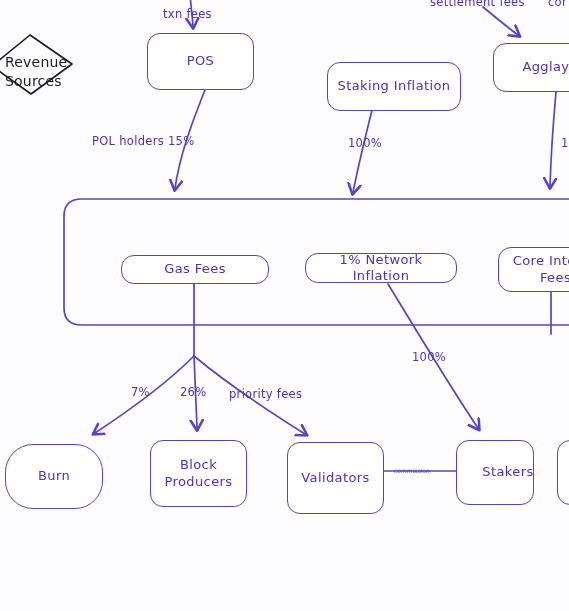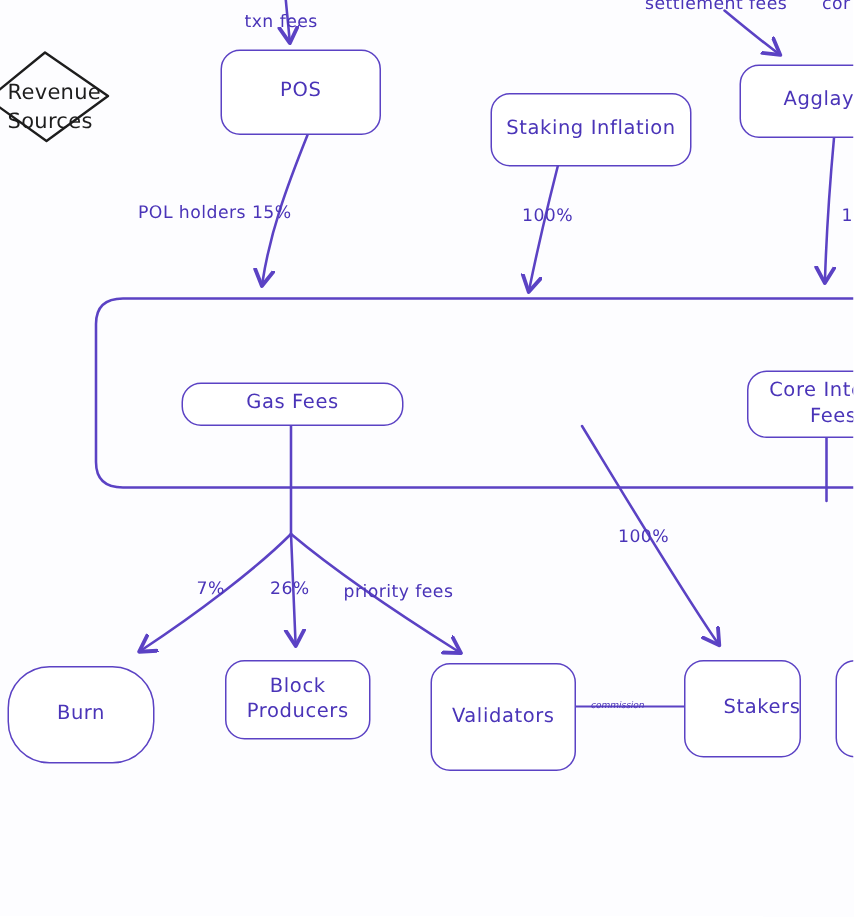--- a/index.html
+++ b/index.html
@@ -125,31 +125,34 @@
   </div>
 
   <div class="node" style="left:493px; top:43px; width:120px; height:49px;">
     <span>Agglayer</span>
   </div>
 
   <div class="node" style="left:121px; top:255px; width:148px; height:29px;">
     <span>Gas Fees</span>
   </div>
 
+  <div class="node" style="left:305px; top:253px; width:152px; height:30px;">
+    <span>1% Network Inflation</span>
+  </div>
 
   <div class="node" style="left:498px; top:247px; width:115px; height:45px;">
     <span>Core Interop
 Fees</span>
   </div>
 
   <div class="node" style="left:5px; top:444px; width:98px; height:65px;border-radius:28px;">
     <span>Burn</span>
   </div>
 
-  <div class="node" style="left:150px; top:440px; width:97px; height:53px;">
+  <div class="node" style="left:150px; top:440px; width:97px; height:67px;">
     <span>Block
 Producers</span>
   </div>
 
   <div class="node" style="left:287px; top:442px; width:97px; height:72px;">
     <span>Validators</span>
   </div>
 
   <div class="node" style="left:456px; top:440px; width:78px; height:65px;padding-left:32px;">
     <span>Stakers</span>

